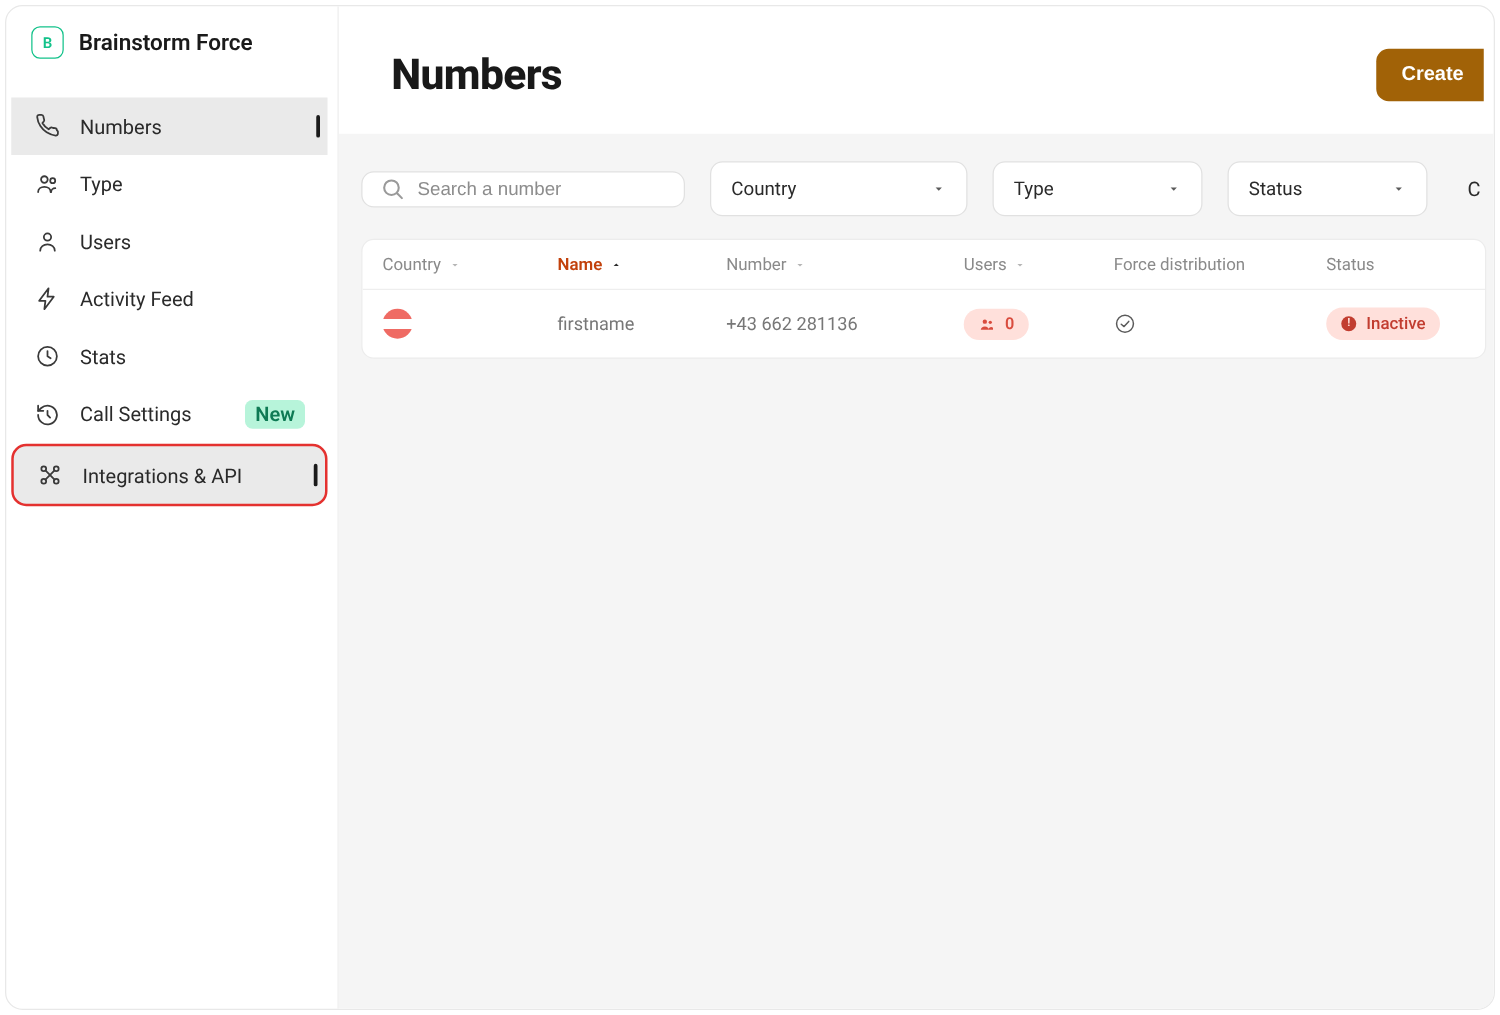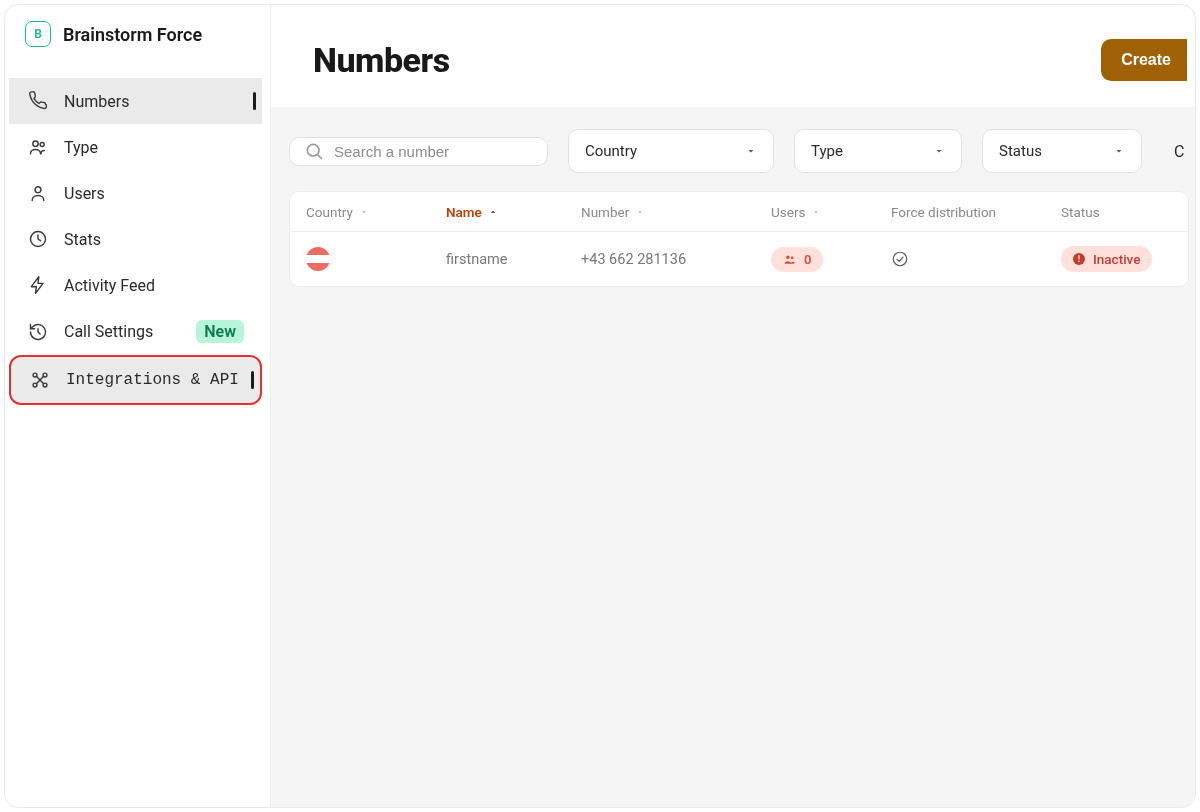--- a/index.html
+++ b/index.html
@@ -83,21 +83,20 @@
       top: 14px;
       bottom: 14px;
       width: 3px;
       background: #1a1a1a;
       border-radius: 2px;
     }
     .nav-item.highlight {
       background: #eaeaea;
       border: 2px solid #e4312f;
       border-radius: 12px;
-      font-family: Liberation Mono, monospace;
     }
     .nav-label { flex: 1; }
     .badge-new {
       background: #b7f4da;
       color: #0e7a54;
       font-size: 16px;
       font-weight: 600;
       padding: 2px 8px;
       border-radius: 6px;
     }
@@ -320,34 +319,34 @@
                 <path d="M5 21c0-3.5 3.1-6 7-6s7 2.5 7 6"></path>
               </svg>
           </span>
           <span class="nav-label">Users</span>
         </div>
 
 
         <div class="nav-item">
           <span class="icon">
             <svg width="20" height="20" viewBox="0 0 24 24" fill="none" stroke="currentColor" stroke-width="1.7" stroke-linecap="round" stroke-linejoin="round">
+                <path d="M13 2 4 14h6l-1 8 9-12h-6l1-8z"></path>
+              </svg>
+          </span>
+          <span class="nav-label">Activity Feed</span>
+        </div>
+
+        <div class="nav-item">
+          <span class="icon">
+            <svg width="20" height="20" viewBox="0 0 24 24" fill="none" stroke="currentColor" stroke-width="1.7" stroke-linecap="round" stroke-linejoin="round">
                 <circle cx="12" cy="12" r="9"></circle>
                 <path d="M12 7v5l3 2"></path>
               </svg>
           </span>
           <span class="nav-label">Stats</span>
-        </div>
-
-        <div class="nav-item">
-          <span class="icon">
-            <svg width="20" height="20" viewBox="0 0 24 24" fill="none" stroke="currentColor" stroke-width="1.7" stroke-linecap="round" stroke-linejoin="round">
-                <path d="M13 2 4 14h6l-1 8 9-12h-6l1-8z"></path>
-              </svg>
-          </span>
-          <span class="nav-label">Activity Feed</span>
         </div>
 
         <div class="nav-item">
           <span class="icon">
             <svg width="20" height="20" viewBox="0 0 24 24" fill="none" stroke="currentColor" stroke-width="1.7" stroke-linecap="round" stroke-linejoin="round">
                 <path d="M3 12a9 9 0 1 0 3-6.7L3 8"></path>
                 <path d="M3 3v5h5"></path>
                 <path d="M12 8v4l2.5 2.5"></path>
               </svg>
           </span>

